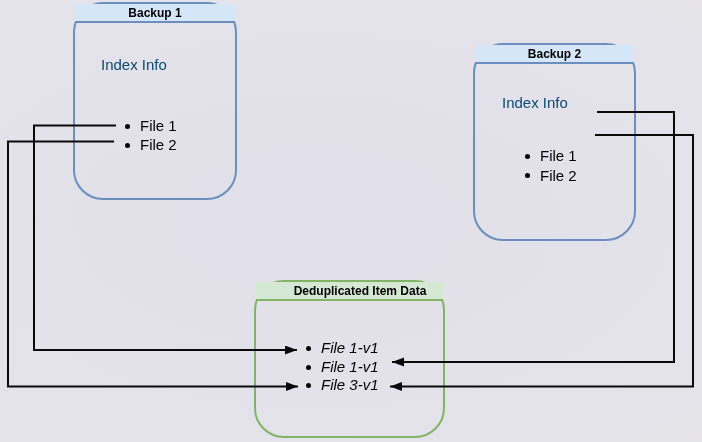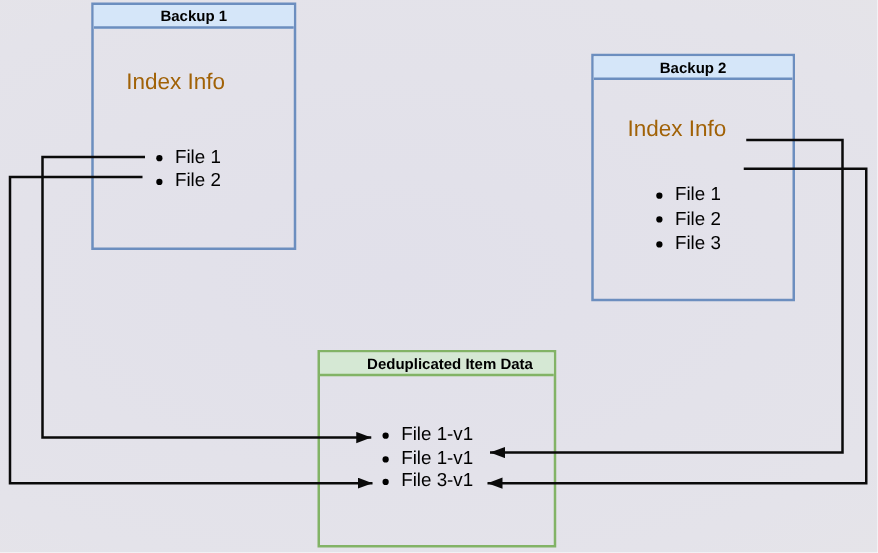--- a/index.html
+++ b/index.html
@@ -6,46 +6,47 @@
   body {
     width: 702px; height: 442px; overflow: hidden;
     font-family: "Liberation Sans", "DejaVu Sans", sans-serif;
     background: radial-gradient(ellipse 120% 100% at 45% 50%, #e1e0ea 0%, #e4e3ea 55%, #e8e6e5 100%);
   }
   .canvas { position: relative; width: 702px; height: 442px; }
 
   .box {
     position: absolute; box-sizing: border-box;
     background: transparent;
+    border-radius: 30px;
   }
   .box.blue  { border: 2px solid #6c8ebf; }
   .box.green { border: 2px solid #82b366; }
 
   .hdr {
     box-sizing: border-box; height: 19px;
     display: flex; align-items: center; justify-content: center;
     font-size: 12px; font-weight: bold; color: #000;
   }
   .hdr.blue-hdr  { background: #d5e6f9; border-bottom: 2px solid #6c8ebf; }
   .hdr.green-hdr { background: #d5e8d4; border-bottom: 2px solid #82b366; padding-left: 21px; }
 
   .label {
-    position: absolute; font-size: 18px; color: #a16207; line-height: 18px;
+    position: absolute; font-size: 15px; color: #0c4a6e; line-height: 18px;
     white-space: nowrap;
   }
 
   .list { position: absolute; left: 0; right: 0; }
   .li { position: relative; padding-left: 65px; font-size: 15px; color: #000; white-space: nowrap; }
   .li .dot {
     position: absolute; left: 50px; width: 5px; height: 5px;
     border-radius: 50%; background: #000; top: 50%; margin-top: -2px;
   }
   .lh19  .li { line-height: 19px;  height: 19px; }
   .lh195 .li { line-height: 19.5px; height: 19.5px; }
-  .lh185 .li { line-height: 18.5px; height: 18.5px; }
+  .lh185 .li { line-height: 18.5px; height: 18.5px; font-style: italic; }
 
   #edges-svg { position: absolute; left: 0; top: 0; pointer-events: none; }
   #edges-svg polyline { fill: none; stroke: #0a0a0a; stroke-width: 2; }
 </style>
 </head>
 <body>
 
 <div class="canvas">
 
   <div class="box blue" style="left:73px; top:2px; width:164px; height:198px;">
@@ -72,24 +73,20 @@
     <div class="label" style="left:27px; top:49px;">Index Info</div>
     <div class="list lh195" style="top:101px;">
       <div class="li">
         <span class="dot"></span>
         <span>File 1</span>
       </div>
       <div class="li">
         <span class="dot"></span>
         <span>File 2</span>
       </div>
-      <div class="li">
-        <span class="dot"></span>
-        <span>File 3</span>
-      </div>
     </div>
   </div>
 
   <div class="box green" style="left:254px; top:280px; width:191px; height:158px;">
     <div class="hdr green-hdr">
       <span>Deduplicated Item Data</span>
     </div>
     <div class="list lh185" style="top:57px;">
       <div class="li">
         <span class="dot"></span>

